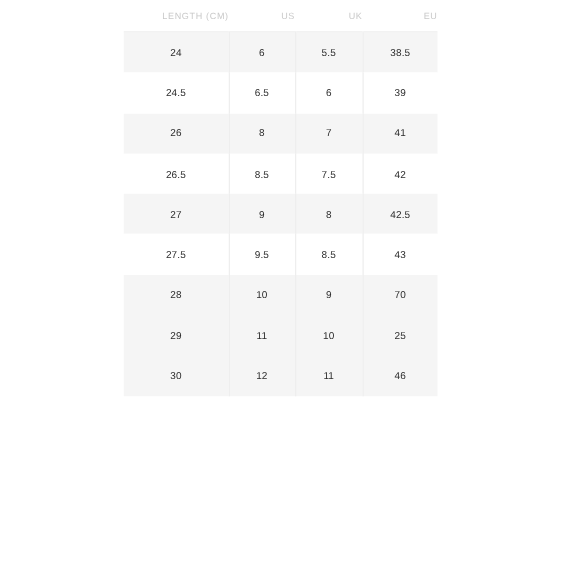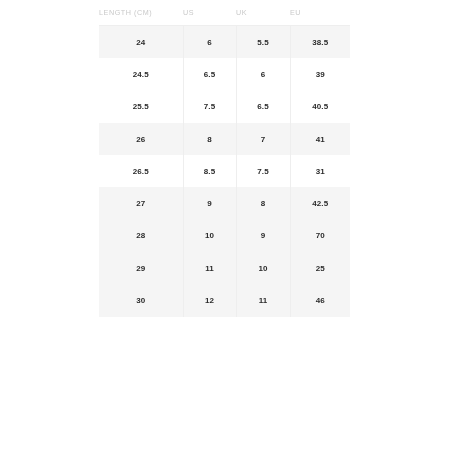--- a/index.html
+++ b/index.html
@@ -26,35 +26,35 @@
     border-collapse: collapse;
     table-layout: fixed;
   }
 
   table.size-table th {
     font-weight: 400;
     font-size: 7.2px;
     letter-spacing: 0.55px;
     color: #c9c9c9;
     text-transform: uppercase;
-    text-align: left;
+    text-align: right;
     padding: 0;
     height: 25px;
     vertical-align: middle;
     background: #ffffff;
     border: none;
   }
 
   table.size-table thead tr {
     border-bottom: 1px solid #eeeeee;
   }
 
   table.size-table td {
     font-size: 8px;
-    font-weight: 700;
+    font-weight: 400;
     color: #2b2b2b;
     text-align: center;
     height: 32.3px;
     padding: 0;
     vertical-align: middle;
     border-left: 1px solid #eeeeee;
     letter-spacing: 0.1px;
   }
 
   table.size-table td:first-child {
@@ -101,43 +101,43 @@
           <td>6</td>
           <td>5.5</td>
           <td>38.5</td>
         </tr>
         <tr class="row-plain">
           <td>24.5</td>
           <td>6.5</td>
           <td>6</td>
           <td>39</td>
         </tr>
-        <tr class="row-plain">
-          <td>25.5</td>
-          <td>7.5</td>
-          <td>6.5</td>
-          <td>40.5</td>
-        </tr>
         <tr class="row-shaded">
           <td>26</td>
           <td>8</td>
           <td>7</td>
           <td>41</td>
         </tr>
         <tr class="row-plain">
           <td>26.5</td>
           <td>8.5</td>
           <td>7.5</td>
-          <td>31</td>
+          <td>42</td>
         </tr>
         <tr class="row-shaded">
           <td>27</td>
           <td>9</td>
           <td>8</td>
           <td>42.5</td>
+        </tr>
+        <tr class="row-plain">
+          <td>27.5</td>
+          <td>9.5</td>
+          <td>8.5</td>
+          <td>43</td>
         </tr>
         <tr class="row-shaded">
           <td>28</td>
           <td>10</td>
           <td>9</td>
           <td>70</td>
         </tr>
         <tr class="row-shaded">
           <td>29</td>
           <td>11</td>

